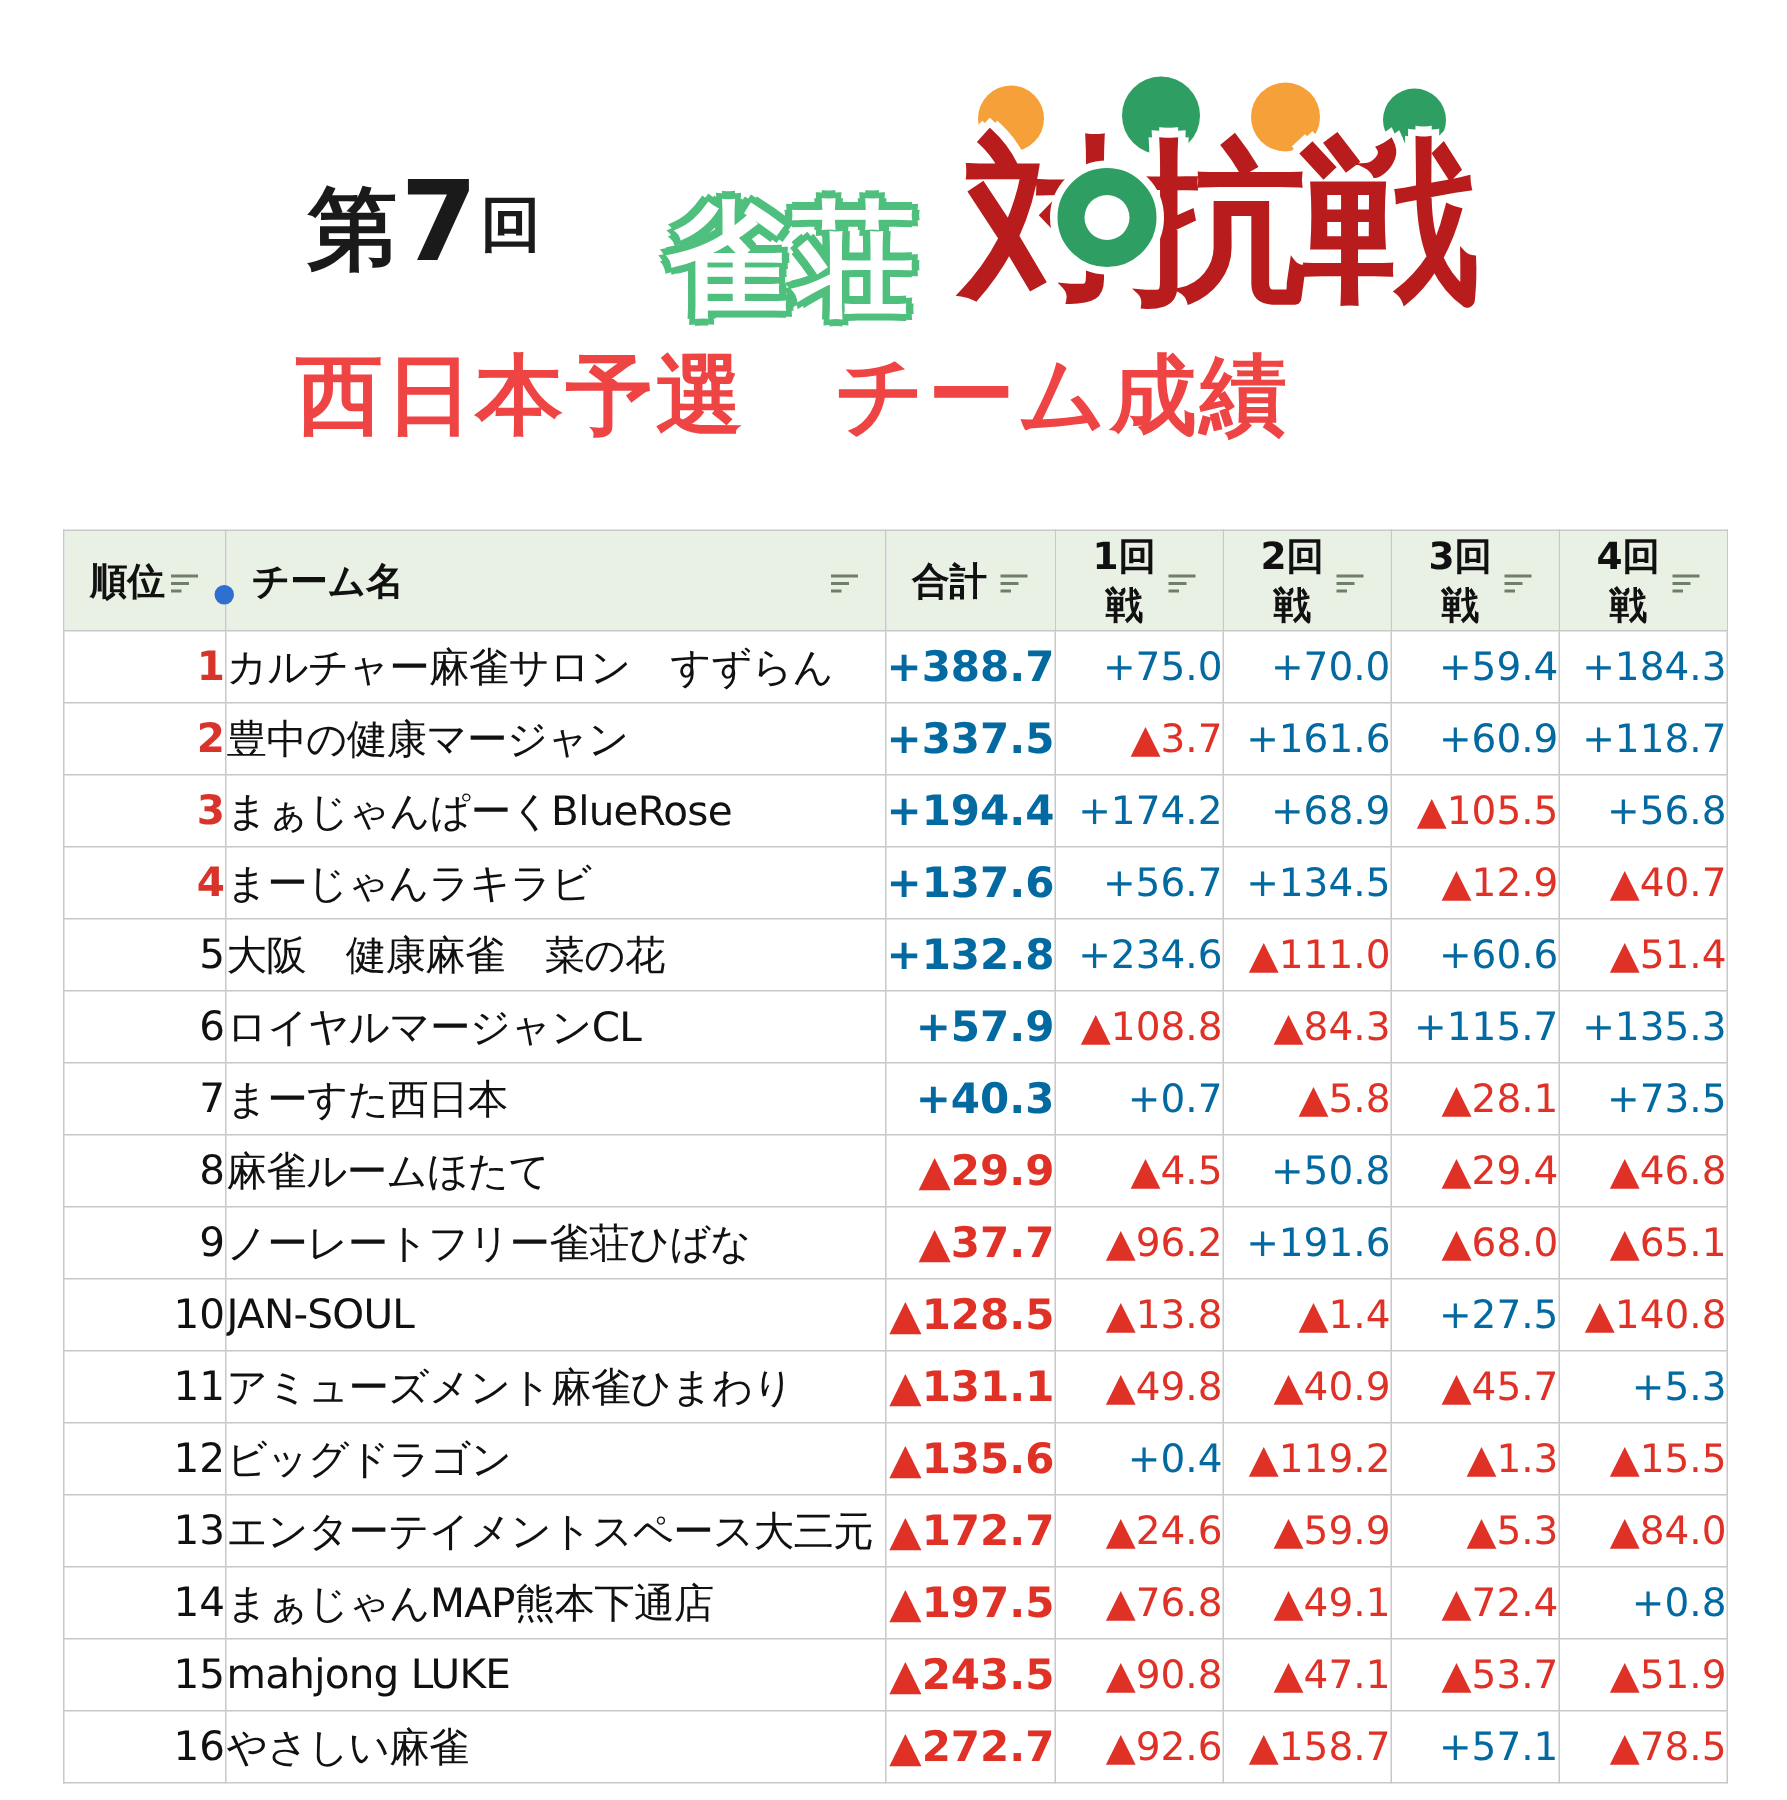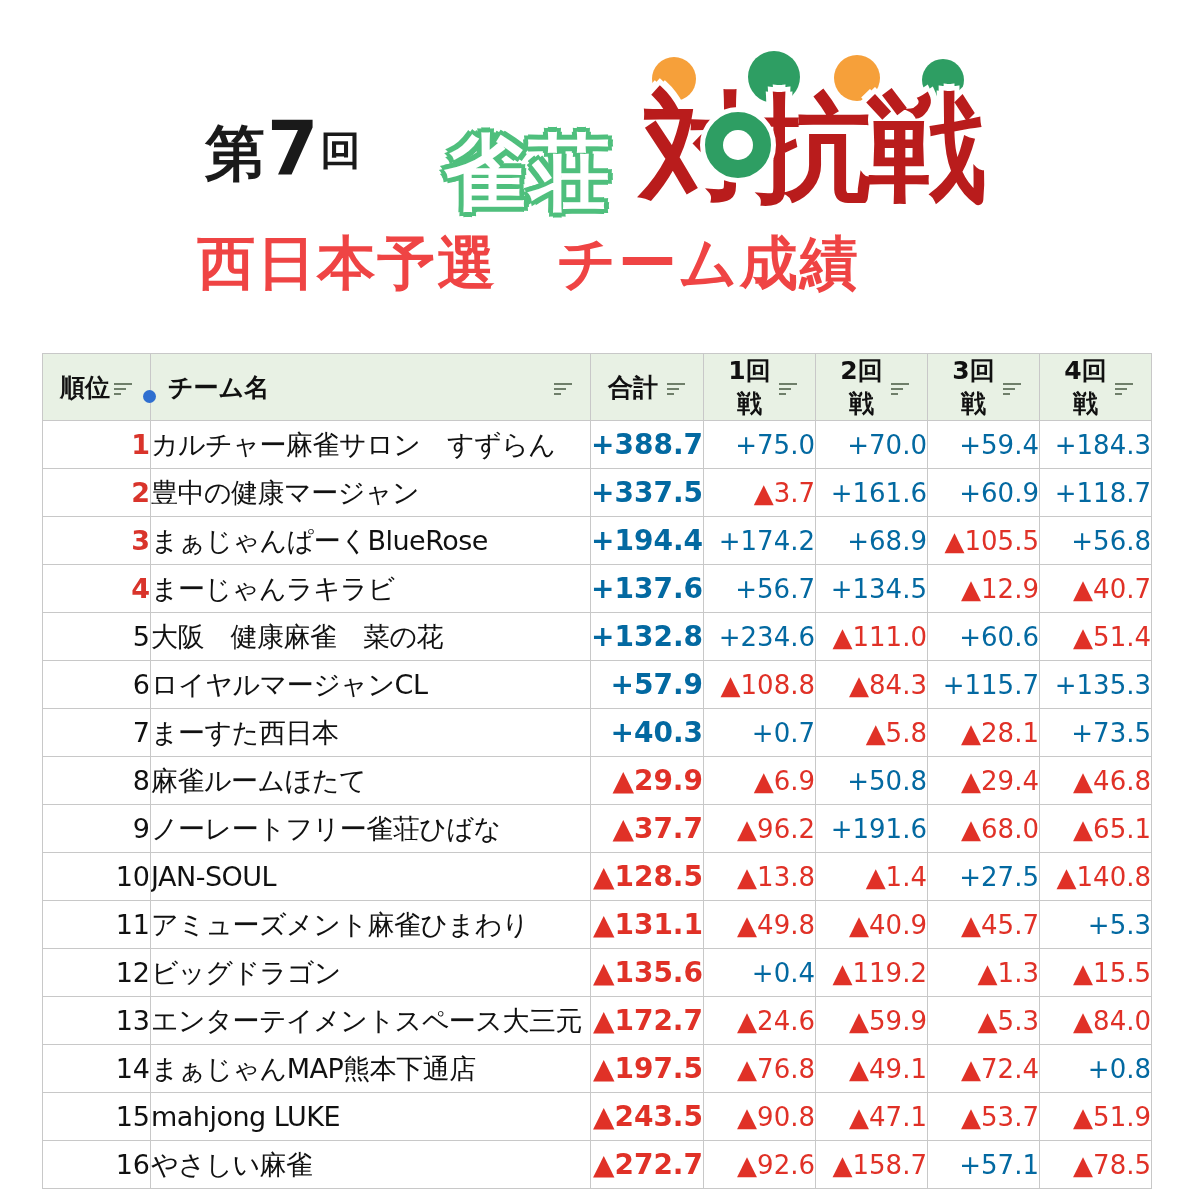--- a/index.html
+++ b/index.html
@@ -382,21 +382,21 @@
         <td class="total-cell pos">+40.3</td>
         <td class="g-cell pos">+0.7</td>
         <td class="g-cell neg">▲5.8</td>
         <td class="g-cell neg">▲28.1</td>
         <td class="g-cell pos">+73.5</td>
       </tr>
       <tr>
         <td class="rank-cell">8</td>
         <td class="team-cell">麻雀ルームほたて</td>
         <td class="total-cell neg">▲29.9</td>
-        <td class="g-cell neg">▲6.9</td>
+        <td class="g-cell neg">▲4.5</td>
         <td class="g-cell pos">+50.8</td>
         <td class="g-cell neg">▲29.4</td>
         <td class="g-cell neg">▲46.8</td>
       </tr>
       <tr>
         <td class="rank-cell">9</td>
         <td class="team-cell">ノーレートフリー雀荘ひばな</td>
         <td class="total-cell neg">▲37.7</td>
         <td class="g-cell neg">▲96.2</td>
         <td class="g-cell pos">+191.6</td>

